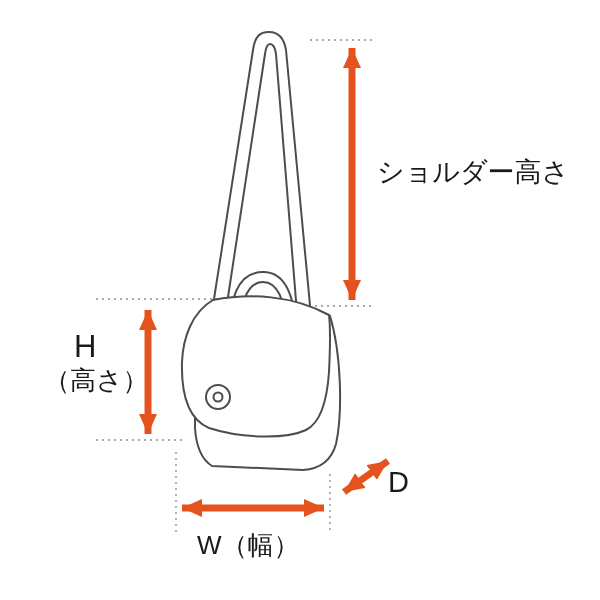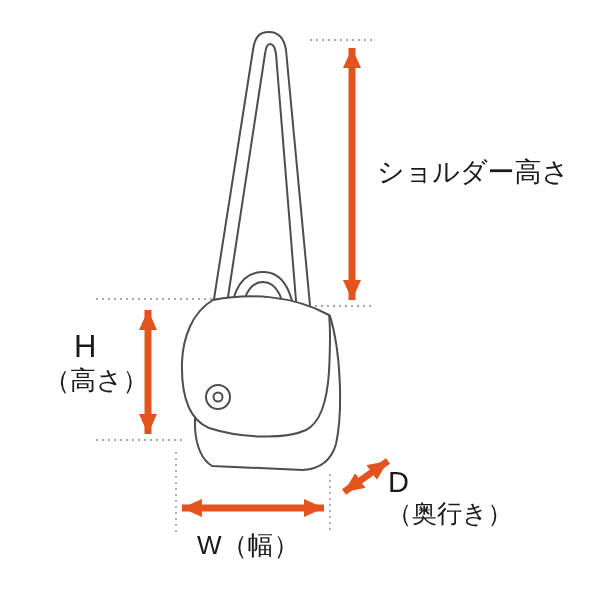--- a/index.html
+++ b/index.html
@@ -85,14 +85,13 @@
       <line class="arrow-line" x1="182" y1="508" x2="324" y2="508" marker-start="url(#ah)" marker-end="url(#ah)"></line>
       <line class="arrow-line" x1="344" y1="492" x2="388" y2="461" marker-start="url(#ah)" marker-end="url(#ah)"></line>
     </g>
   </svg>
 
   <div class="label lbl-shoulder">ショルダー高さ</div>
   <div class="label lbl-h">H</div>
   <div class="label lbl-w">W（幅）</div>
   <div class="label lbl-h-sub">（高さ）</div>
   <div class="label lbl-d">D</div>
-  <div class="label lbl-d-sub">（奥行き）</div>
 </div>
 
 </body></html>

